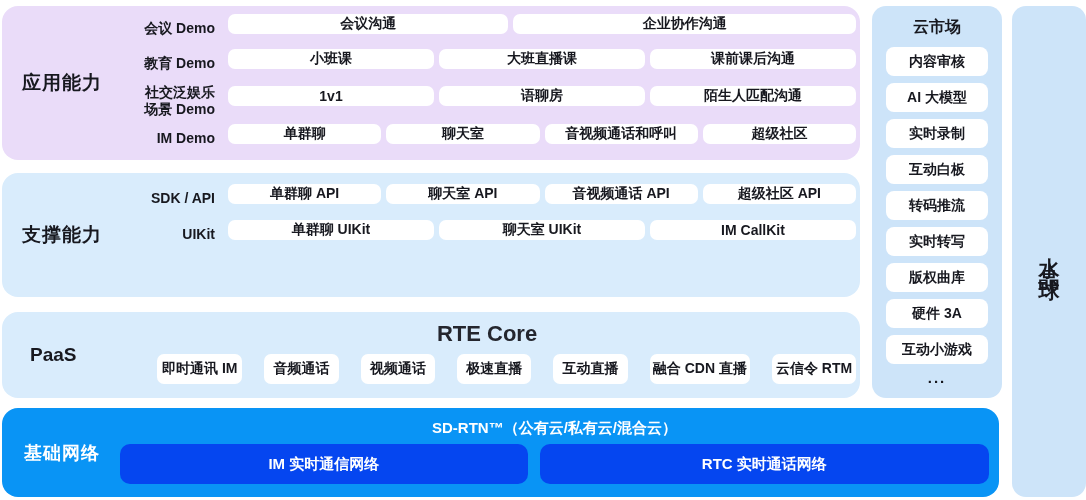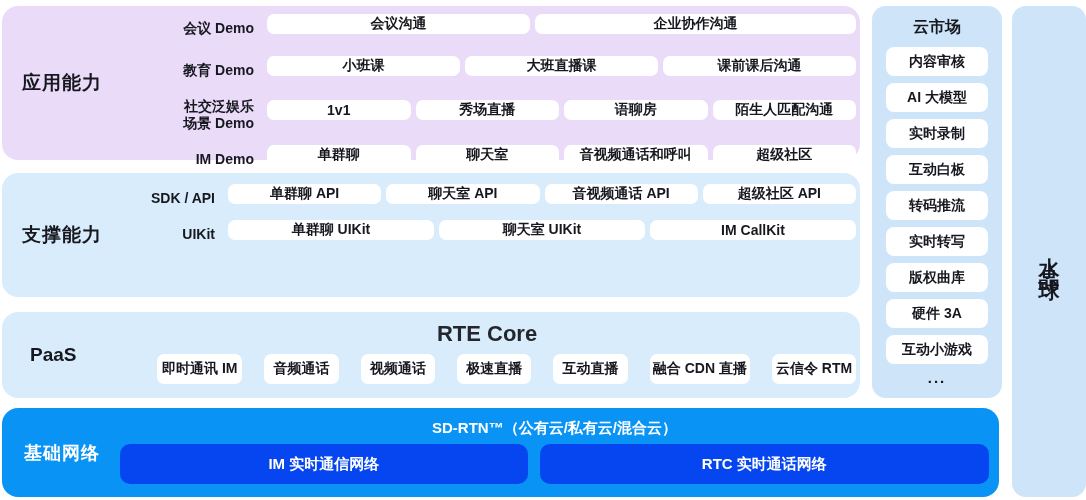--- a/index.html
+++ b/index.html
@@ -22,21 +22,21 @@
   .band-support{left:2px;top:173px;width:858px;height:124px;background:var(--support-band-bg);}
   .band-paas{left:2px;top:312px;width:858px;height:86px;background:var(--support-band-bg);}
   .band-network{left:2px;top:408px;width:997px;height:89px;background:var(--network-band-bg);}
 
   .band-label{position:absolute;left:20px;top:50%;transform:translateY(-50%);
     font-size:19px;font-weight:700;color:var(--text-dark);letter-spacing:1px;white-space:nowrap;}
   .band-paas .band-label{left:28px;letter-spacing:0;}
   .band-network .band-label{left:22px;color:var(--text-white);font-size:18px;}
 
   .rows{display:flex;flex-direction:column;}
-  .band-app .rows{padding:8px 4px 8px 0;gap:13px;margin-left:39px;}
+  .band-app .rows{padding:8px 4px 8px 0;gap:6px;}
   .band-support .rows{padding:11px 4px 11px 0;gap:7px;}
   .row{display:flex;align-items:center;}
   .row-label{width:226px;flex:0 0 226px;text-align:right;padding-right:13px;
     font-size:14px;font-weight:700;color:var(--text-dark);white-space:pre-line;line-height:1.2;}
   .row-items{flex:1;display:flex;gap:5px;min-height:29px;}
   .btn{background:var(--chip-bg);border-radius:7px;height:20px;display:flex;align-items:center;
     justify-content:center;font-size:14px;font-weight:700;color:var(--text-dark);white-space:nowrap;overflow:hidden;}
 
   .paas-content{margin:0 4px 0 116px;padding-top:10px;}
   .paas-title{text-align:center;font-size:22px;font-weight:700;color:#24262e;line-height:24px;margin-bottom:8px;}
@@ -83,21 +83,20 @@
             <div class="btn" style="flex: 1 1 0%;">小班课</div>
             <div class="btn" style="flex: 1 1 0%;">大班直播课</div>
             <div class="btn" style="flex: 1 1 0%;">课前课后沟通</div>
           </div>
         </div>
         <div class="row">
           <div class="row-label">社交泛娱乐
 场景 Demo</div>
           <div class="row-items">
             <div class="btn" style="flex: 1 1 0%;">1v1</div>
-            <div class="btn" style="flex: 1 1 0%;">秀场直播</div>
             <div class="btn" style="flex: 1 1 0%;">语聊房</div>
             <div class="btn" style="flex: 1 1 0%;">陌生人匹配沟通</div>
           </div>
         </div>
         <div class="row">
           <div class="row-label">IM Demo</div>
           <div class="row-items">
             <div class="btn" style="flex: 1 1 0%;">单群聊</div>
             <div class="btn" style="flex: 1 1 0%;">聊天室</div>
             <div class="btn" style="flex: 1 1 0%;">音视频通话和呼叫</div>

